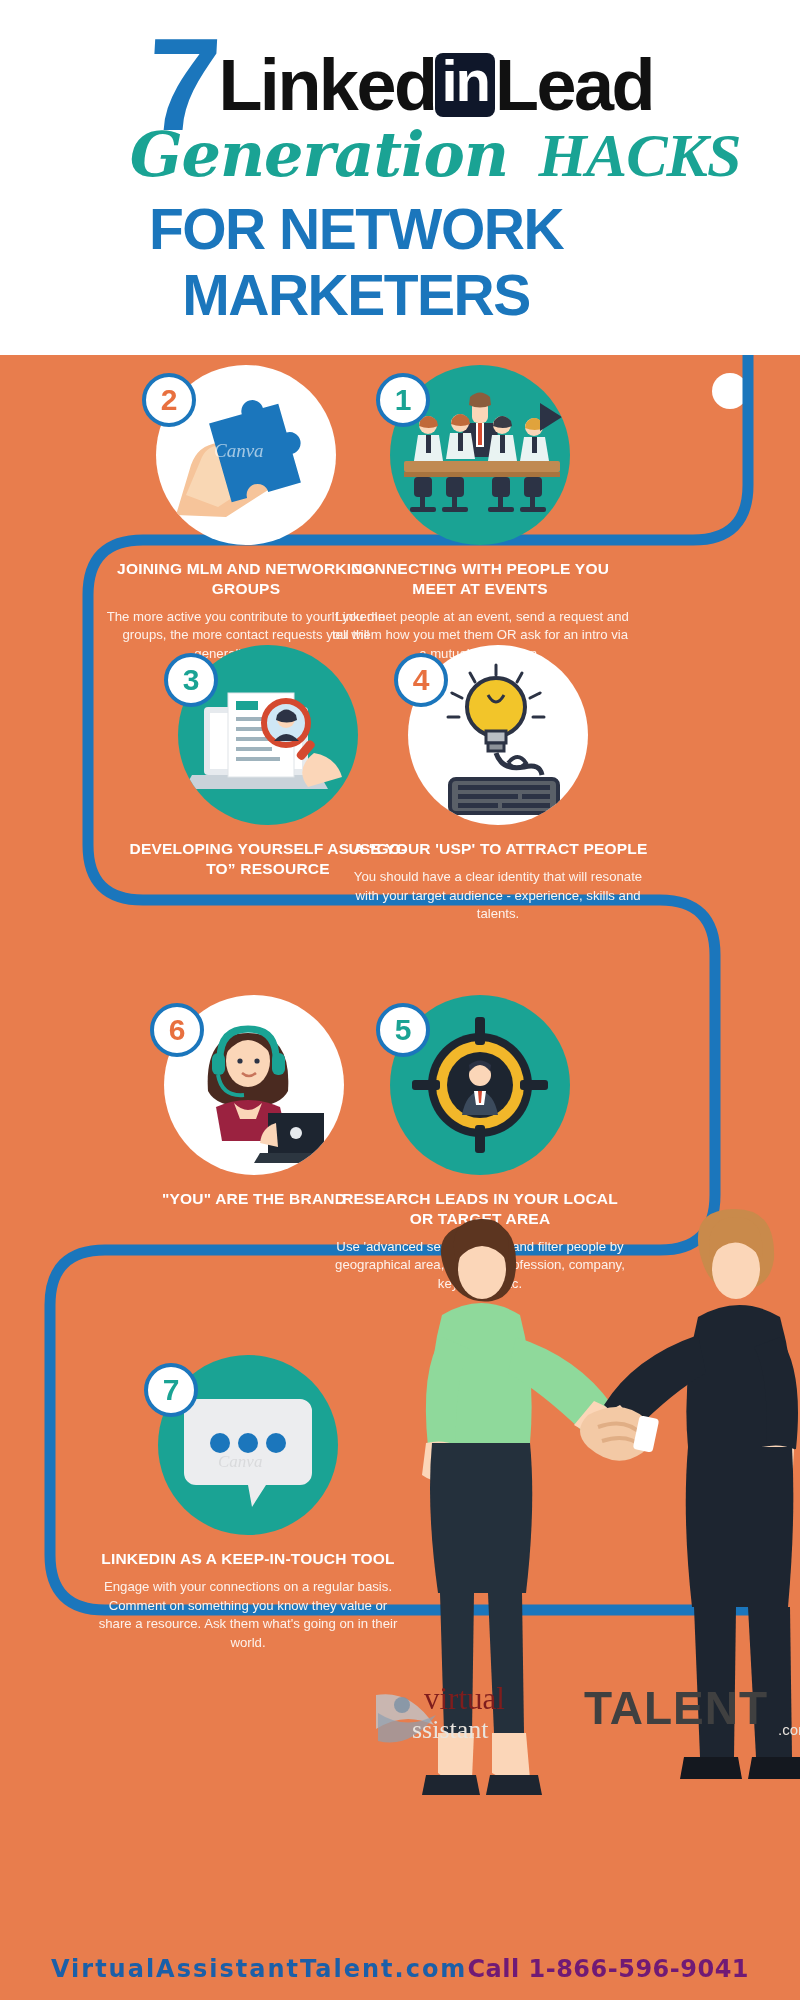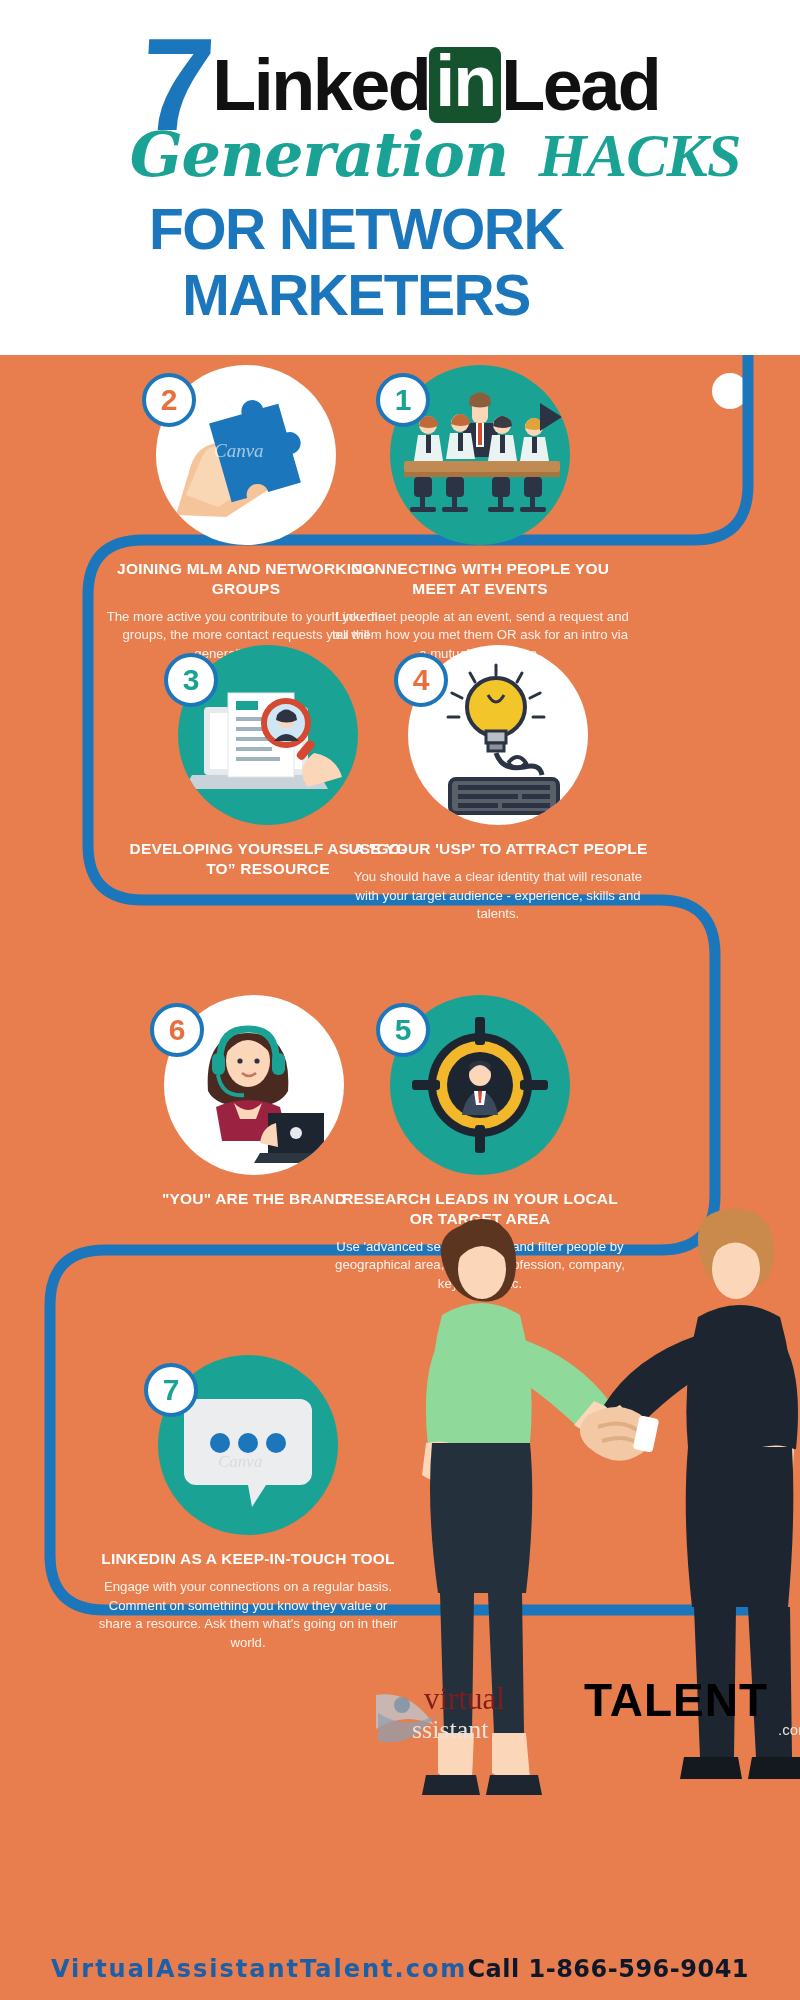--- a/index.html
+++ b/index.html
@@ -23,22 +23,22 @@
     font-size:132px; font-weight:bold; color:#1b76bc;
     line-height:0.8; letter-spacing:-6px;
     font-family:"Liberation Sans", sans-serif;
     transform:skewX(-3deg);
   }
   .hdr-linked {
     font-size:72px; font-weight:bold; color:#111111;
     letter-spacing:-2.5px; margin-left:4px;
   }
   .in-badge {
-    display:inline-block; background:#14532d; color:#ffffff;
-    font-size:72px; font-weight:bold; border-radius:8px;
+    display:inline-block; background:#0f172a; color:#ffffff;
+    font-size:58px; font-weight:bold; border-radius:8px;
     padding:0 6px 8px 6px; line-height:0.95;
     vertical-align:-2px; letter-spacing:-2px;
   }
   .hdr-lead {
     font-size:72px; font-weight:bold; color:#111111;
     letter-spacing:-2.5px; margin-left:0;
   }
   .hdr-row2 {
     position:absolute; left:0; top:118px; width:800px;
     text-align:center;
@@ -103,39 +103,39 @@
     position:absolute; left:0; bottom:0; width:800px; height:62px;
     display:flex; align-items:center; justify-content:center; 
     z-index:40;
   }
   .footer .site {
     font-family:"DejaVu Sans", sans-serif;
     font-size:24px; font-weight:bold; color:#1b5fa8; letter-spacing:2px;
   }
   .footer .call {
     font-family:"DejaVu Sans", sans-serif;
-    font-size:24px; font-weight:bold; color:#0f172a; letter-spacing:0.5px;
+    font-size:24px; font-weight:bold; color:#701a75; letter-spacing:0.5px;
   }
 
   
   .watermark {
     position:absolute; left:372px; top:1318px; width:340px; height:90px;
     z-index:30; pointer-events:none;
   }
   .wm-virtual {
     position:absolute; left:52px; top:8px; font-size:31px;
     color:#7f1d1d; font-family:"Liberation Serif", serif;
   }
   .wm-assistant {
     position:absolute; left:40px; top:42px; font-size:26px;
     color:#e9e4de; font-family:"Liberation Serif", serif;
   }
   .wm-talent {
-    position:absolute; left:212px; top:0; font-size:46px;
-    font-weight:bold; color:#000000; letter-spacing:1px;
+    position:absolute; left:212px; top:8px; font-size:46px;
+    font-weight:bold; color:#404040; letter-spacing:1px;
     font-family:"Liberation Sans", sans-serif;
   }
   .wm-com {
     position:absolute; left:406px; top:48px; font-size:15px;
     color:#e9e4de;
   }
 
   
   .ill { position:absolute; }
 </style>

